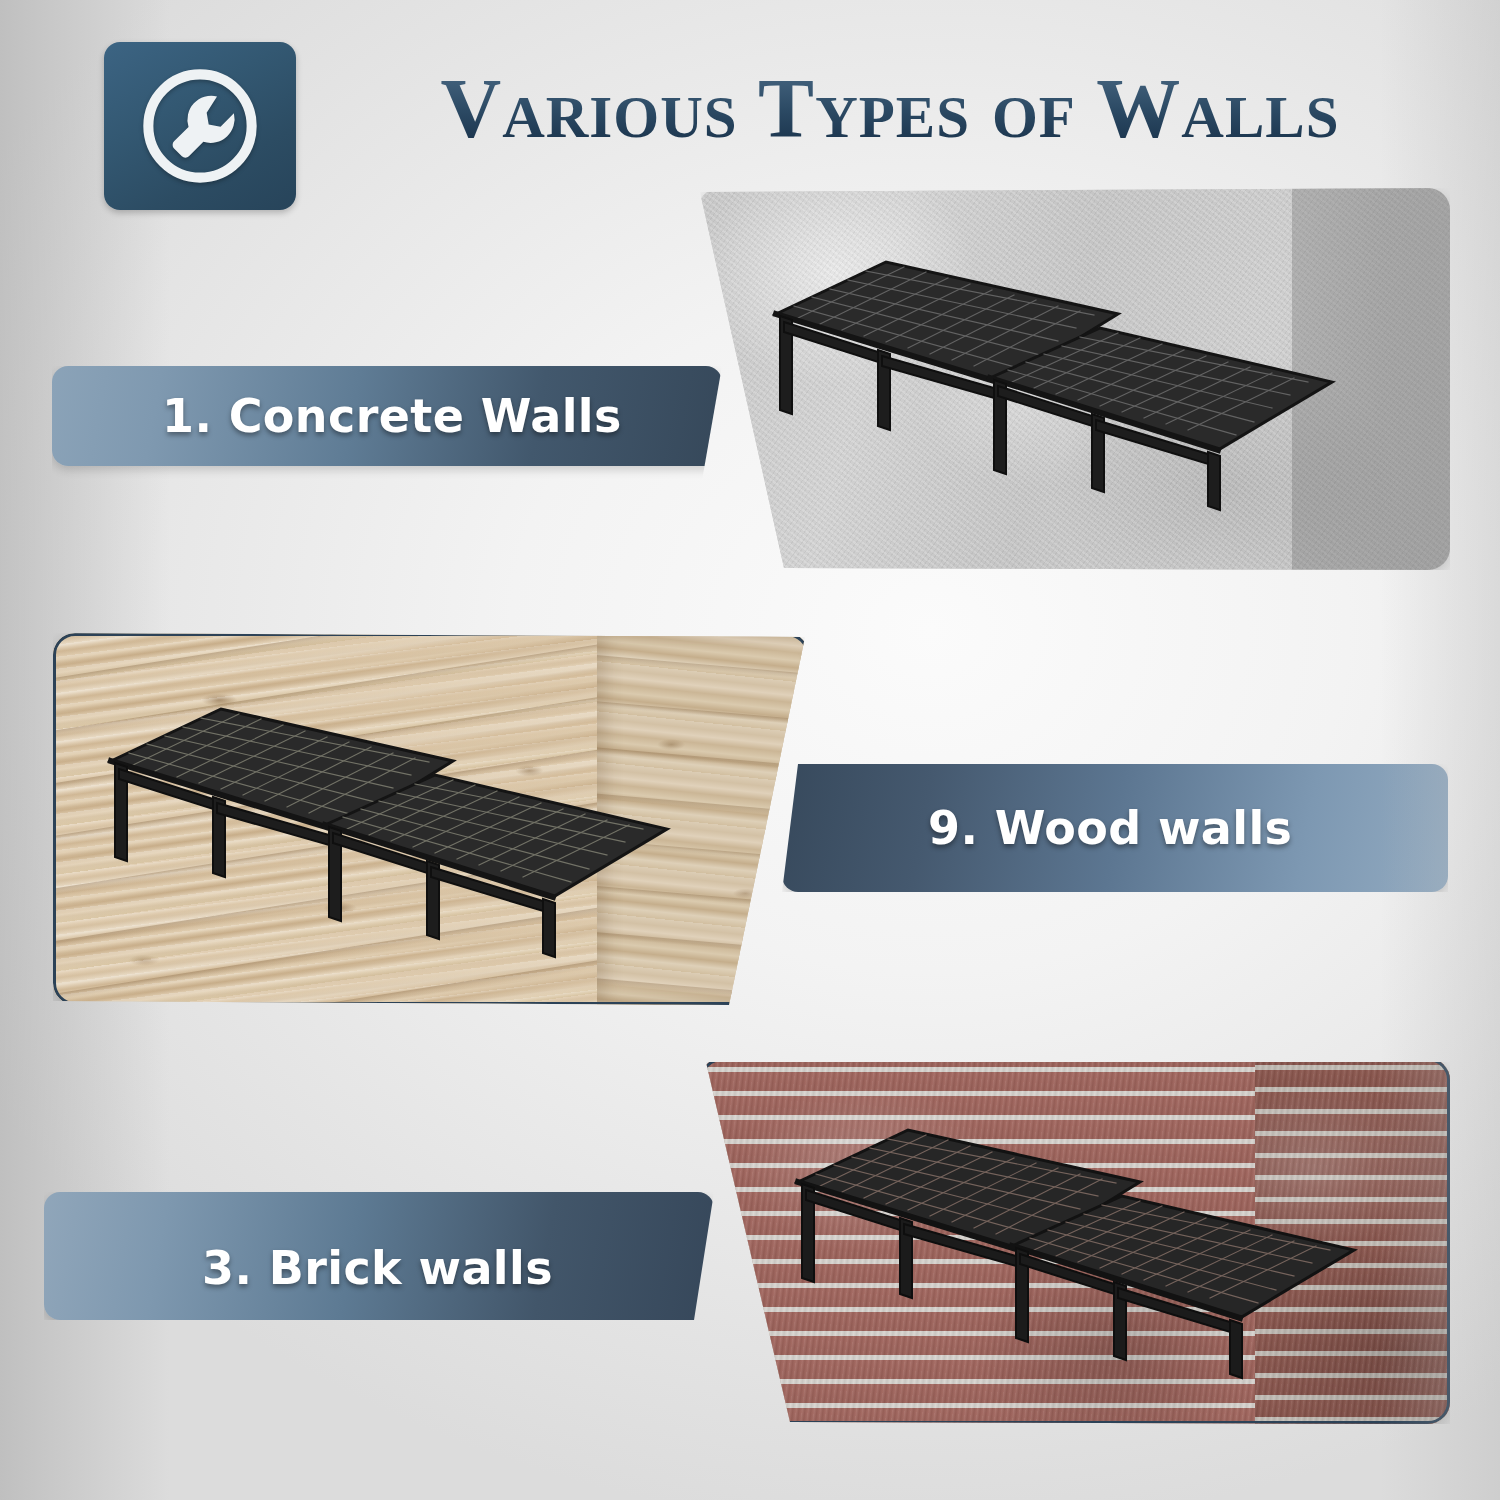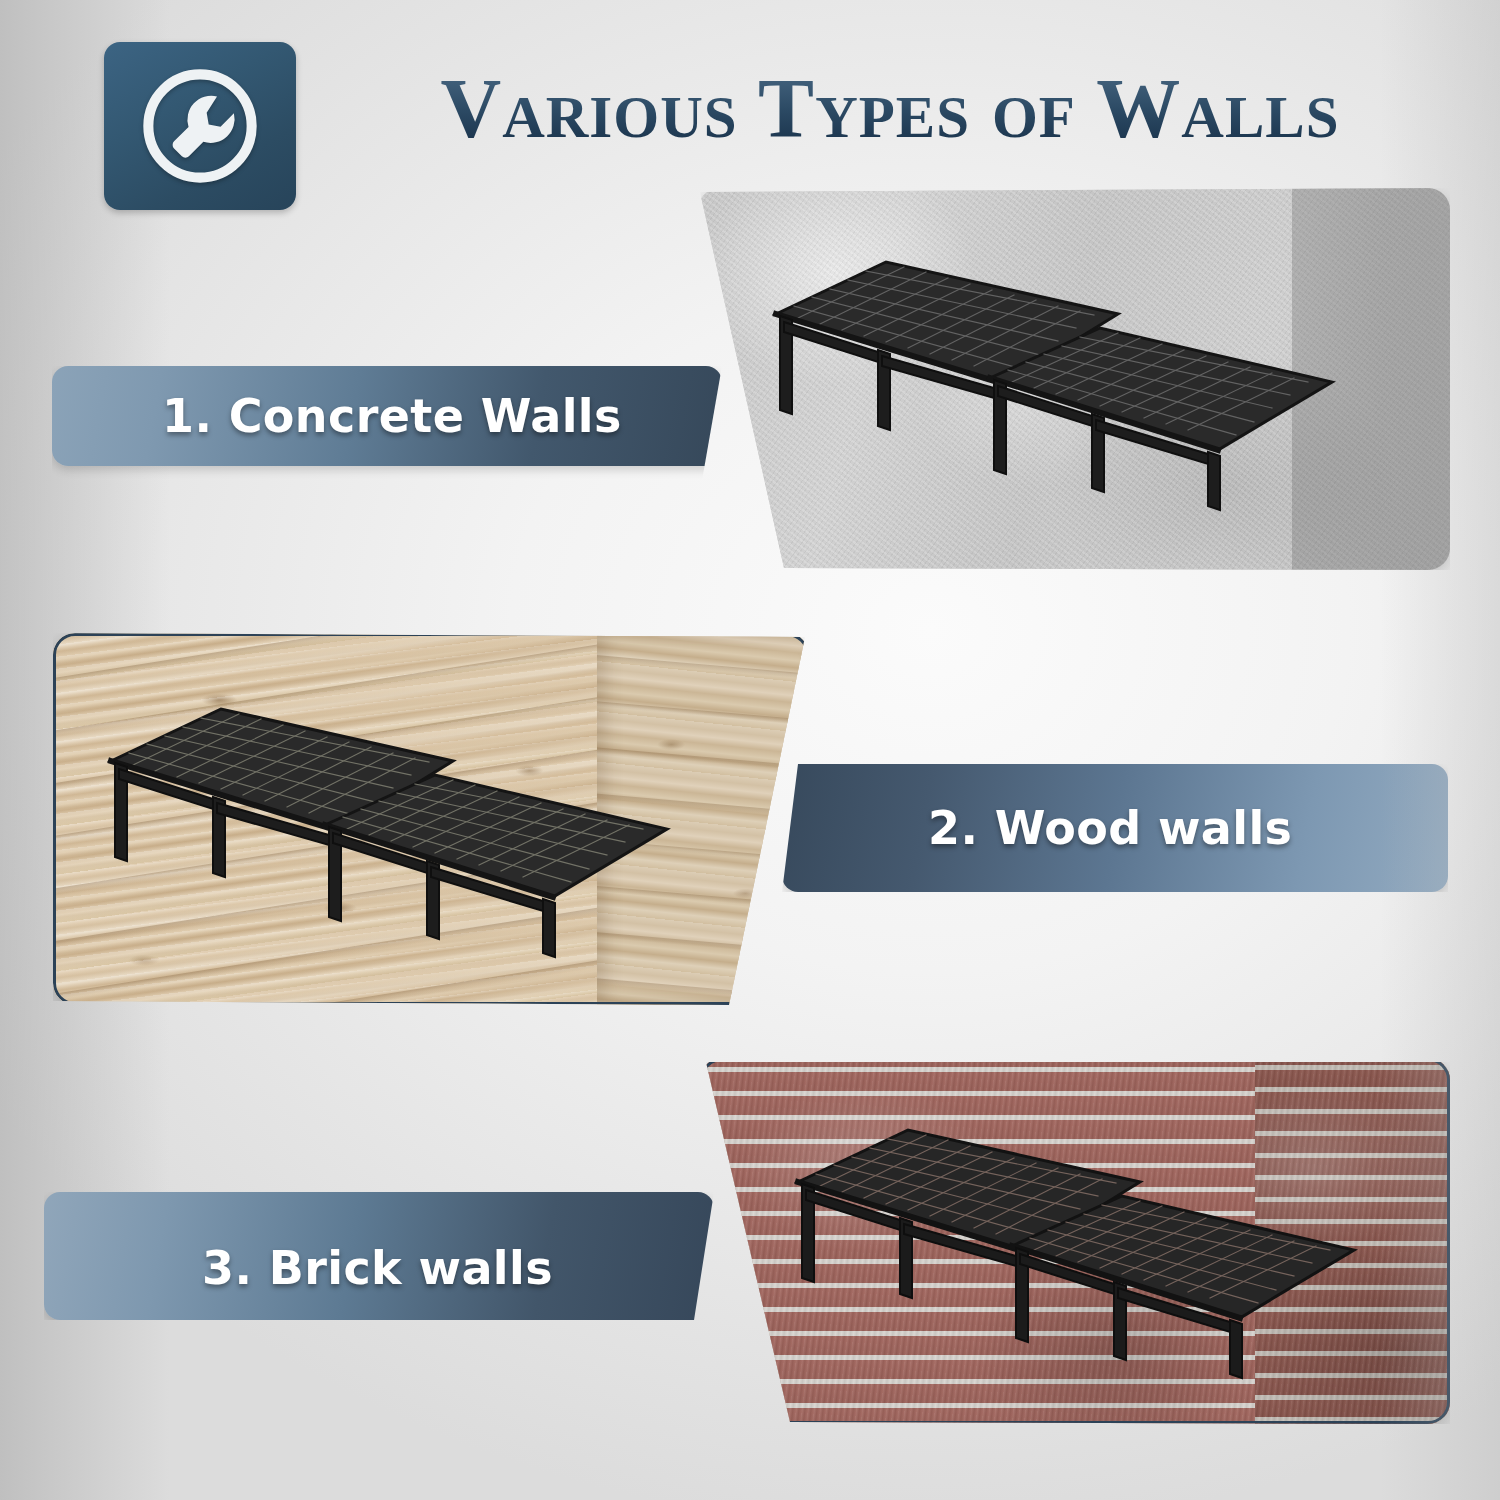--- a/index.html
+++ b/index.html
@@ -463,21 +463,21 @@
           <polygon points="334,178 346,182 346,256 334,252" fill="#1d1d1d" stroke="#0f0f0f" stroke-width="2"></polygon>
           <polygon points="338,184 450,218 450,228 338,194" fill="#1d1d1d" stroke="#0f0f0f" stroke-width="2"></polygon>
           <polygon points="450,216 462,220 462,274 450,270" fill="#1d1d1d" stroke="#0f0f0f" stroke-width="2"></polygon>
         </g>
       </svg>
     </div>
     <div class="border" style="clip-path: polygon(0px 0px, 752px 4px, 676px 372px, 0px 368px); border-radius: 22px;"></div>
   </div>
 
   <div class="banner" id="banner-wood">
-    <div class="banner-text">2. Wood walls</div>
+    <div class="banner-text">9. Wood walls</div>
   </div>
 
   <div class="photo" id="photo-brick" style="clip-path: polygon(6px 4px, 750px 4px, 750px 366px, 90px 364px);">
     <div class="inner">
       <div class="tex-brick">
         <div class="brick-face"></div>
         <div class="brick-corner"></div>
       </div>
 
       <svg class="shelf-svg" style="left:80px;top:46px;width:620px;height:300px;" viewBox="0 0 620 300">

